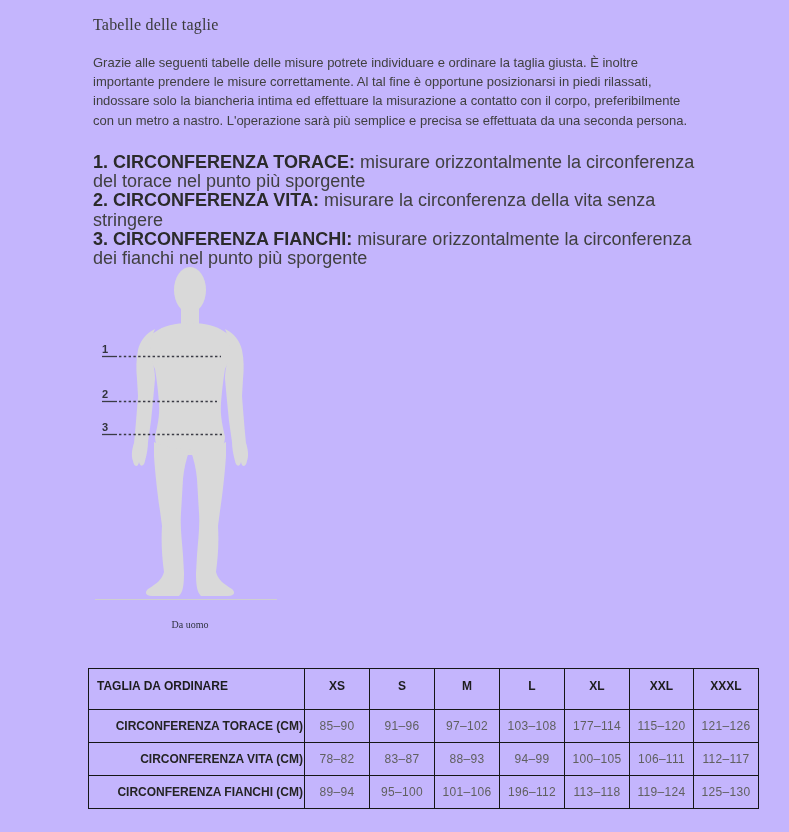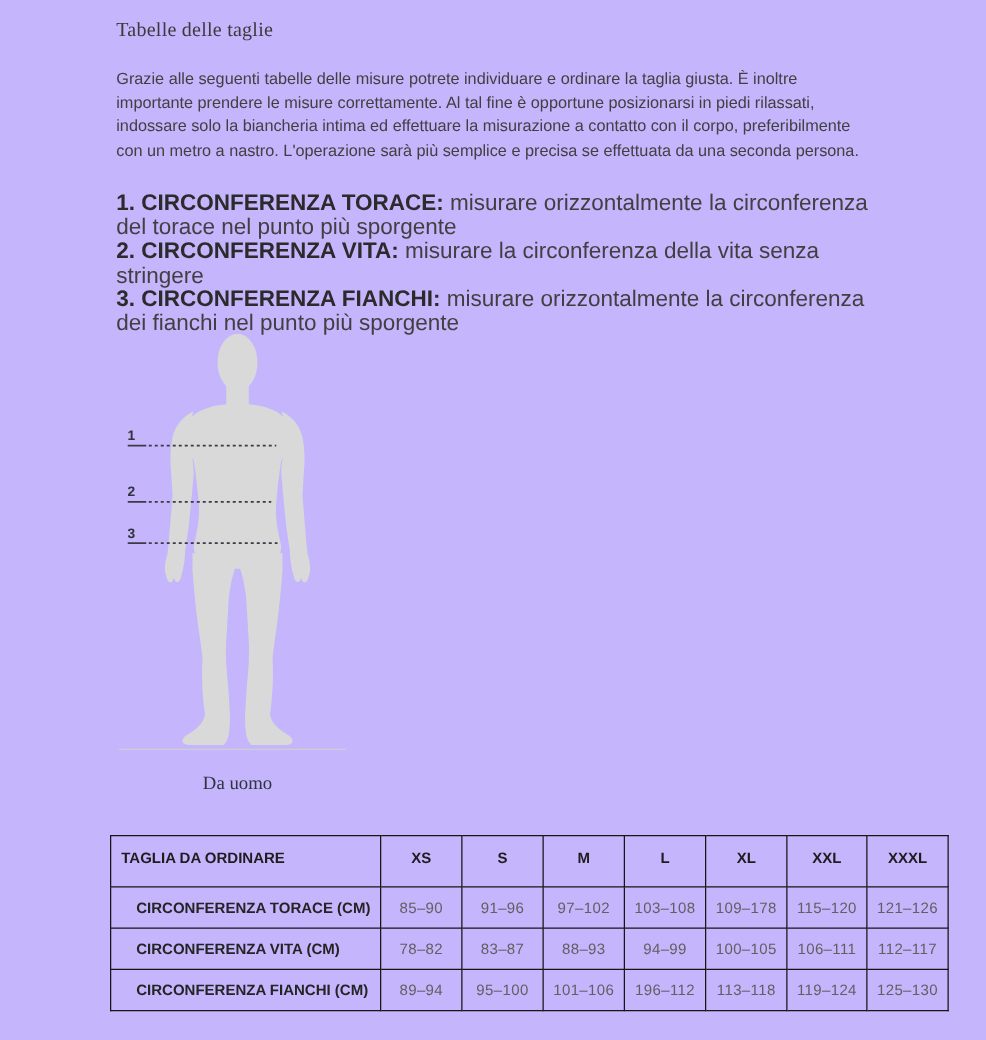--- a/index.html
+++ b/index.html
@@ -27,38 +27,38 @@
   .figure{position:absolute;left:90px;top:263px;width:210px;height:392px;}
   .figure svg.body{position:absolute;left:0;top:0;}
   .ground-line{position:absolute;left:5px;top:336px;width:182px;height:1px;background:#cfcfcf;}
   .mline-label{
     position:absolute;left:12px;width:14px;
     font-size:11px;font-weight:bold;color:#32333c;line-height:12px;
   }
   .mline{position:absolute;left:12px;height:3px;}
   .figure-caption{
     position:absolute;left:0;top:356px;width:200px;text-align:center;
-    font-family:"Liberation Serif",serif;font-size:15px;color:#2f3340;
+    font-family:"Liberation Serif",serif;font-size:10px;color:#2f3340;
   }
   table.size-table{
     position:absolute;left:88px;top:668px;width:670px;
     border-collapse:collapse;table-layout:fixed;
   }
   table.size-table td{
     border:1.5px solid #161616;
     font-size:12px;
     overflow:hidden;white-space:nowrap;
   }
   td.th{
     height:31px;font-weight:bold;color:#1d1d1d;
     text-align:center;vertical-align:middle;padding-bottom:8px;
   }
   td.row-label{
     height:30px;font-weight:bold;color:#242424;
-    text-align:left;vertical-align:middle;padding-left:20px;
+    text-align:right;vertical-align:middle;padding-left:20px;
   }
   td.th.first{text-align:left;padding-left:8px;}
   td.val{
     height:30px;font-weight:normal;color:#606060;
     text-align:center;vertical-align:middle;font-size:13px;letter-spacing:.3px;
   }
 </style>
 </head>
 <body>
 
@@ -136,21 +136,21 @@
         <td class="th">XL</td>
         <td class="th">XXL</td>
         <td class="th">XXXL</td>
       </tr>
       <tr>
         <td class="row-label">CIRCONFERENZA TORACE (CM)</td>
         <td class="val">85–90</td>
         <td class="val">91–96</td>
         <td class="val">97–102</td>
         <td class="val">103–108</td>
-        <td class="val">109–178</td>
+        <td class="val">177–114</td>
         <td class="val">115–120</td>
         <td class="val">121–126</td>
       </tr>
       <tr>
         <td class="row-label">CIRCONFERENZA VITA (CM)</td>
         <td class="val">78–82</td>
         <td class="val">83–87</td>
         <td class="val">88–93</td>
         <td class="val">94–99</td>
         <td class="val">100–105</td>

